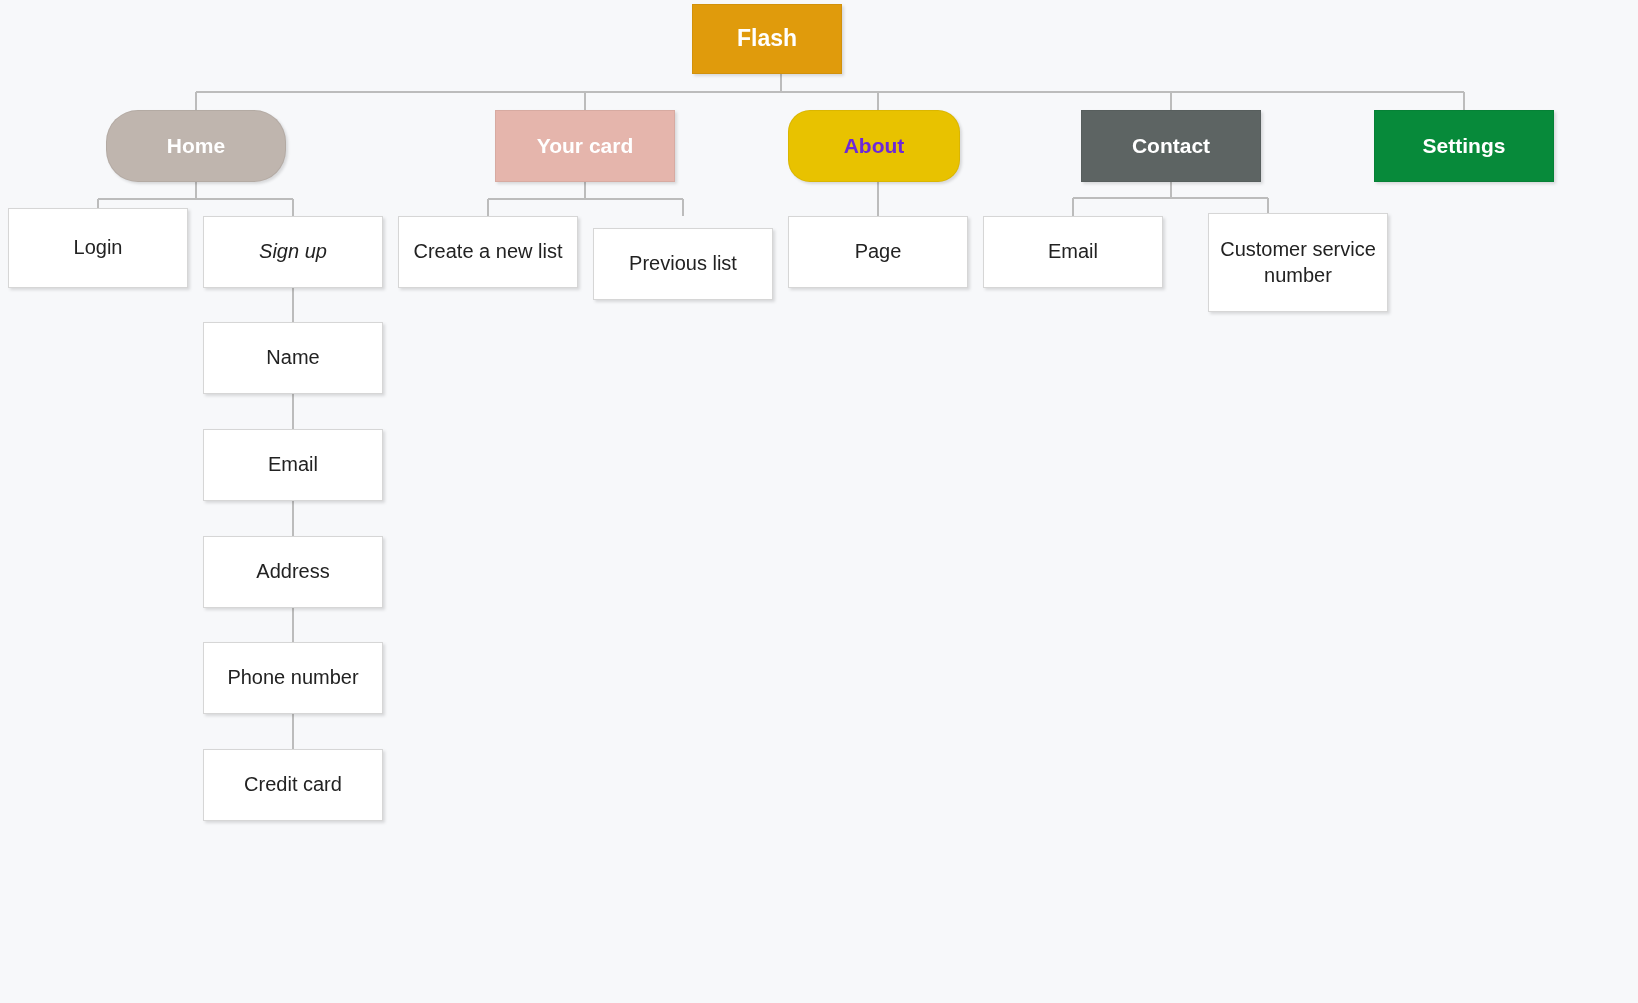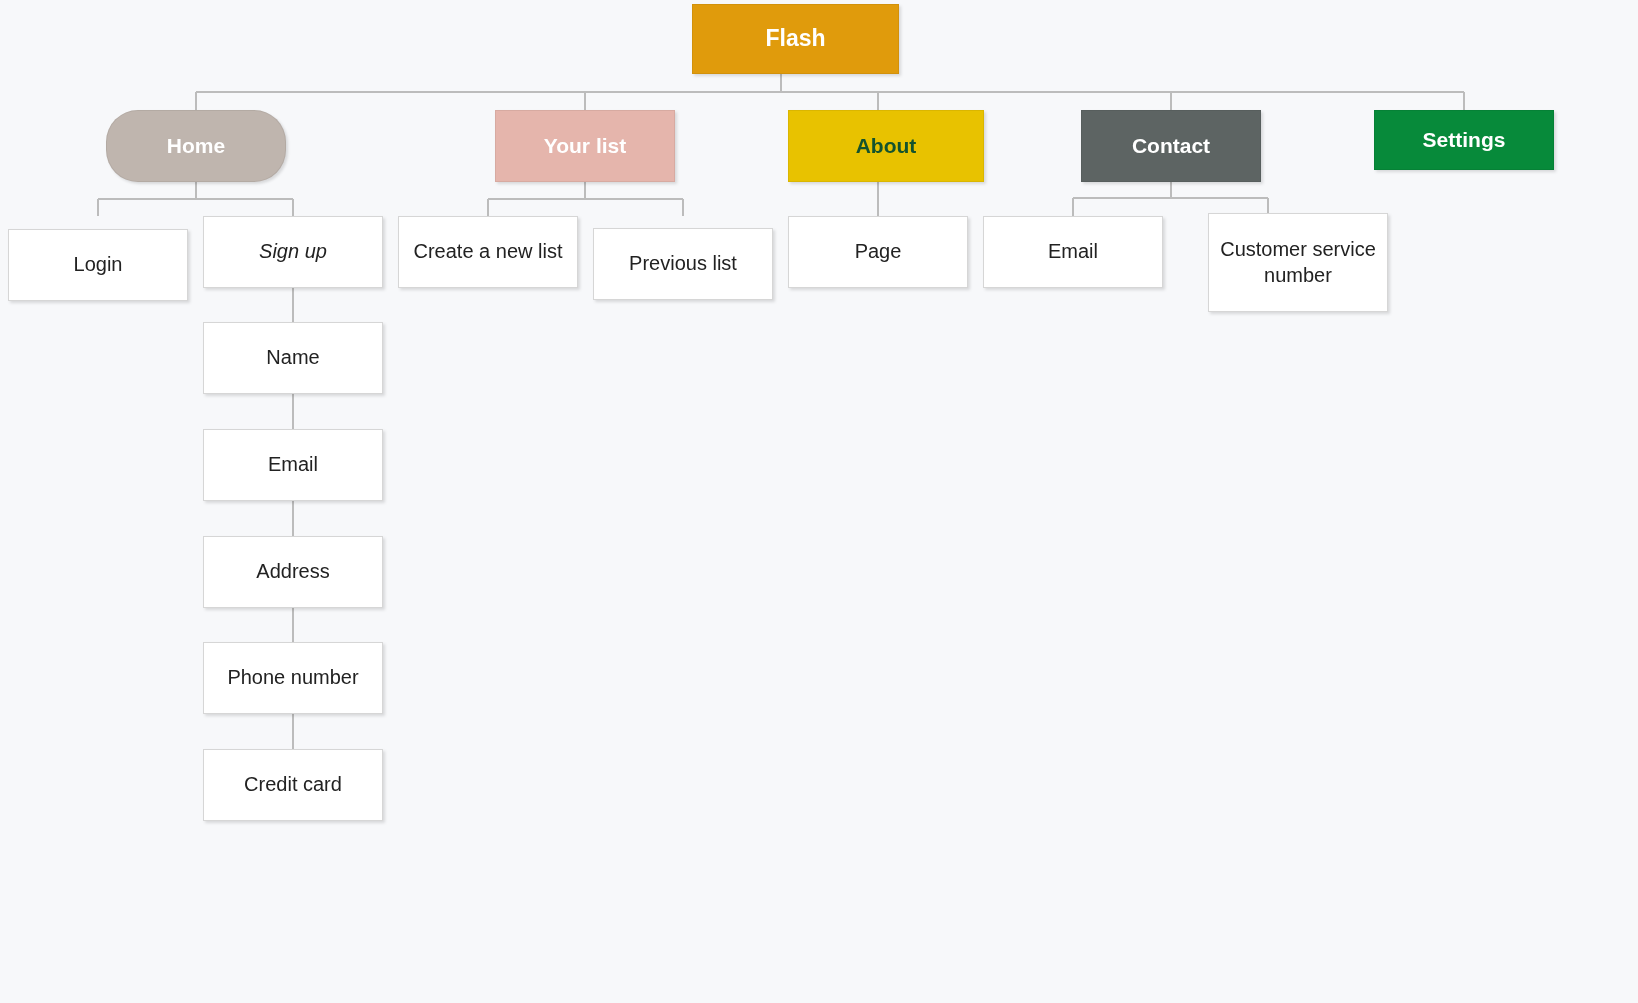--- a/index.html
+++ b/index.html
@@ -91,39 +91,39 @@
       <line x1="293" y1="394" x2="293" y2="412" stroke="#bcbcbc" stroke-width="1.4" shape-rendering="crispEdges"></line>
       <line x1="293" y1="412" x2="293" y2="429" stroke="#bcbcbc" stroke-width="1.4" shape-rendering="crispEdges"></line>
       <line x1="293" y1="501" x2="293" y2="519" stroke="#bcbcbc" stroke-width="1.4" shape-rendering="crispEdges"></line>
       <line x1="293" y1="519" x2="293" y2="536" stroke="#bcbcbc" stroke-width="1.4" shape-rendering="crispEdges"></line>
       <line x1="293" y1="608" x2="293" y2="625" stroke="#bcbcbc" stroke-width="1.4" shape-rendering="crispEdges"></line>
       <line x1="293" y1="625" x2="293" y2="642" stroke="#bcbcbc" stroke-width="1.4" shape-rendering="crispEdges"></line>
       <line x1="293" y1="714" x2="293" y2="732" stroke="#bcbcbc" stroke-width="1.4" shape-rendering="crispEdges"></line>
       <line x1="293" y1="732" x2="293" y2="749" stroke="#bcbcbc" stroke-width="1.4" shape-rendering="crispEdges"></line>
     </svg>
   <div id="node-layer">
-      <div class="node filled root" style="left: 692px; top: 4px; width: 207px; height: 70px; background: rgb(224, 155, 12); color: rgb(255, 255, 255);">
+      <div class="node filled root" style="left: 692px; top: 4px; width: 150px; height: 70px; background: rgb(224, 155, 12); color: rgb(255, 255, 255);">
         <span class="node-label">Flash</span>
       </div>
       <div class="node filled" style="left: 106px; top: 110px; width: 180px; height: 72px; background: rgb(191, 181, 174); color: rgb(255, 255, 255); border-radius: 32px;">
         <span class="node-label">Home</span>
       </div>
       <div class="node filled" style="left: 495px; top: 110px; width: 180px; height: 72px; background: rgb(229, 181, 172); color: rgb(255, 255, 255);">
-        <span class="node-label">Your list</span>
+        <span class="node-label">Your card</span>
       </div>
-      <div class="node filled" style="left: 788px; top: 110px; width: 196px; height: 72px; background: rgb(232, 194, 0); color: #14532d;">
+      <div class="node filled" style="left: 788px; top: 110px; width: 172px; height: 72px; background: rgb(232, 194, 0); color: #6d28d9; border-radius: 22px;">
         <span class="node-label">About</span>
       </div>
       <div class="node filled" style="left: 1081px; top: 110px; width: 180px; height: 72px; background: rgb(93, 100, 99); color: rgb(255, 255, 255);">
         <span class="node-label">Contact</span>
       </div>
-      <div class="node filled" style="left: 1374px; top: 110px; width: 180px; height: 60px; background: rgb(7, 138, 58); color: rgb(255, 255, 255); text-align: right;">
+      <div class="node filled" style="left: 1374px; top: 110px; width: 180px; height: 72px; background: rgb(7, 138, 58); color: rgb(255, 255, 255); text-align: right;">
         <span class="node-label">Settings</span>
       </div>
-      <div class="node plain" style="left: 8px; top: 229px; width: 180px; height: 72px;">
+      <div class="node plain" style="left: 8px; top: 208px; width: 180px; height: 80px;">
         <span class="node-label">Login</span>
       </div>
       <div class="node plain" style="left: 203px; top: 216px; width: 180px; height: 72px; font-style: italic;">
         <span class="node-label">Sign up</span>
       </div>
       <div class="node plain" style="left: 398px; top: 216px; width: 180px; height: 72px;">
         <span class="node-label">Create a new list</span>
       </div>
       <div class="node plain" style="left: 593px; top: 228px; width: 180px; height: 72px;">
         <span class="node-label">Previous list</span>

